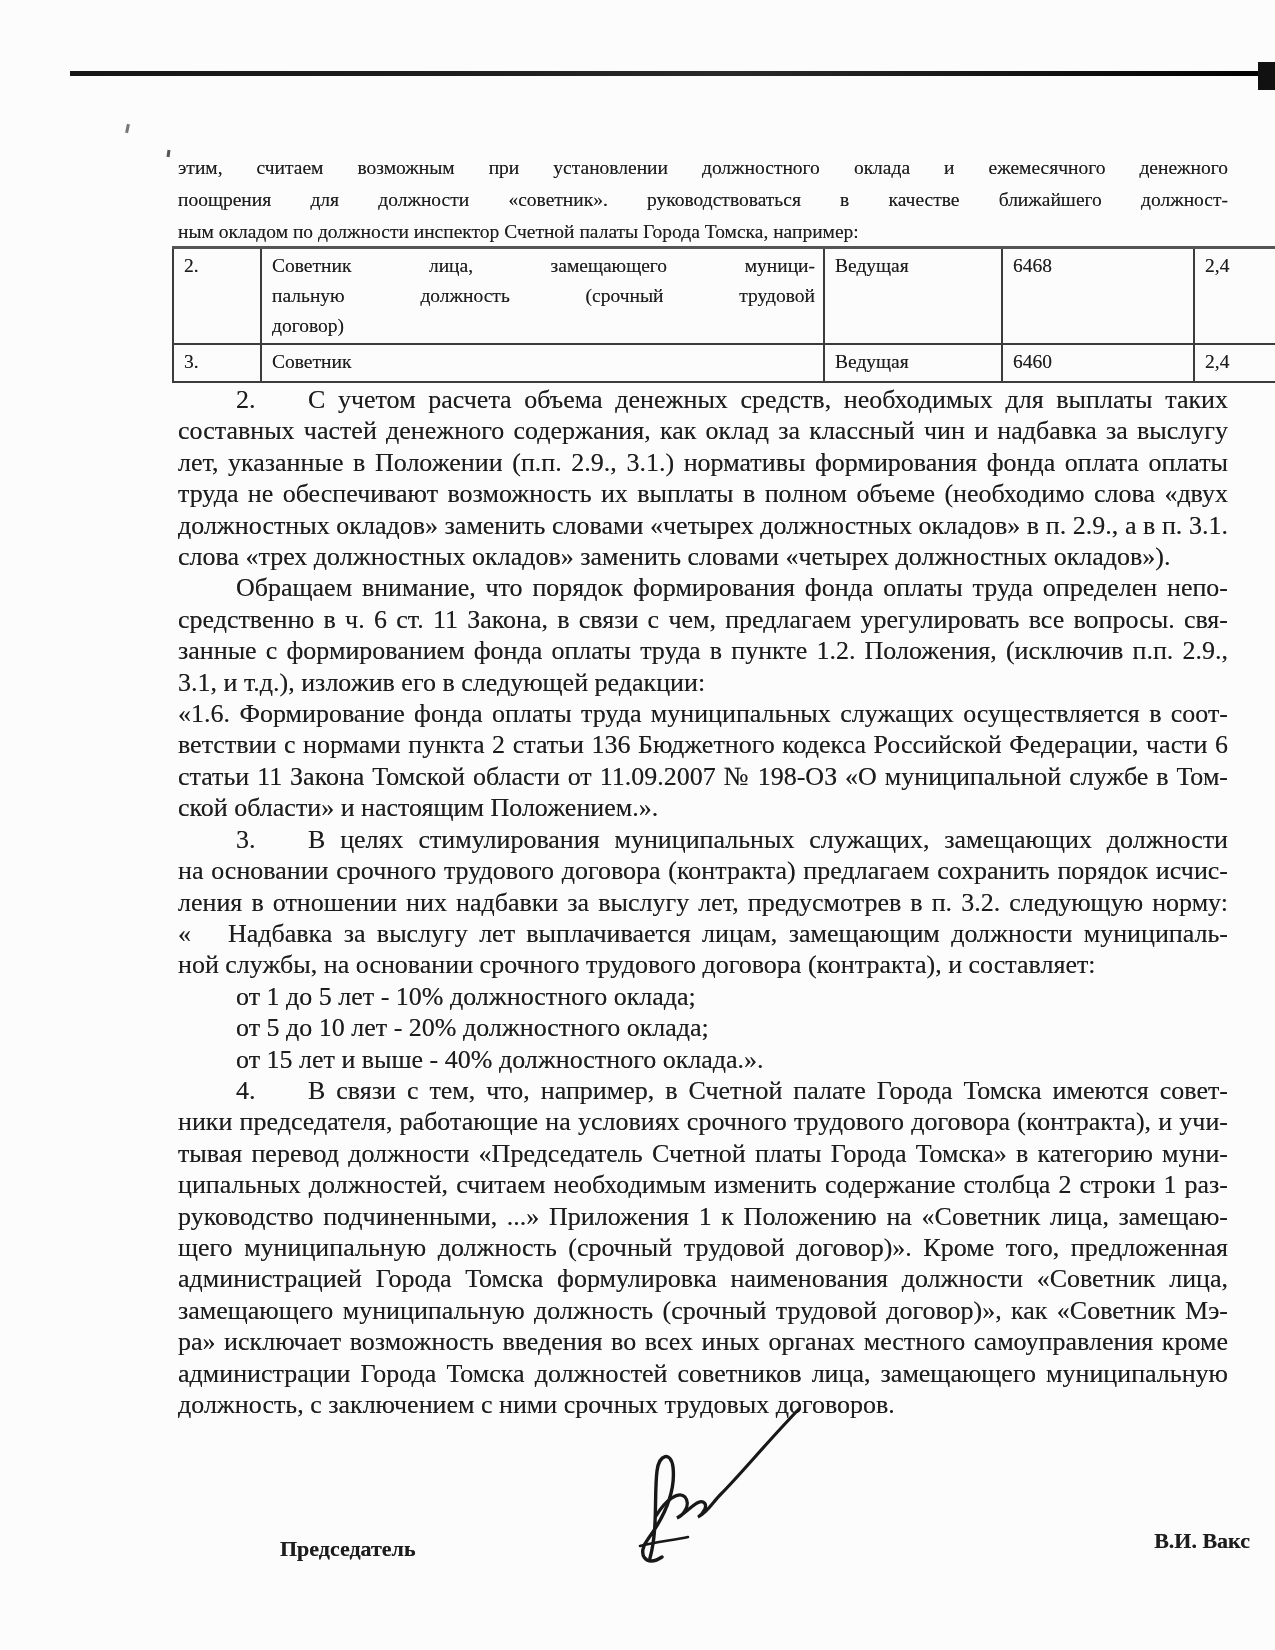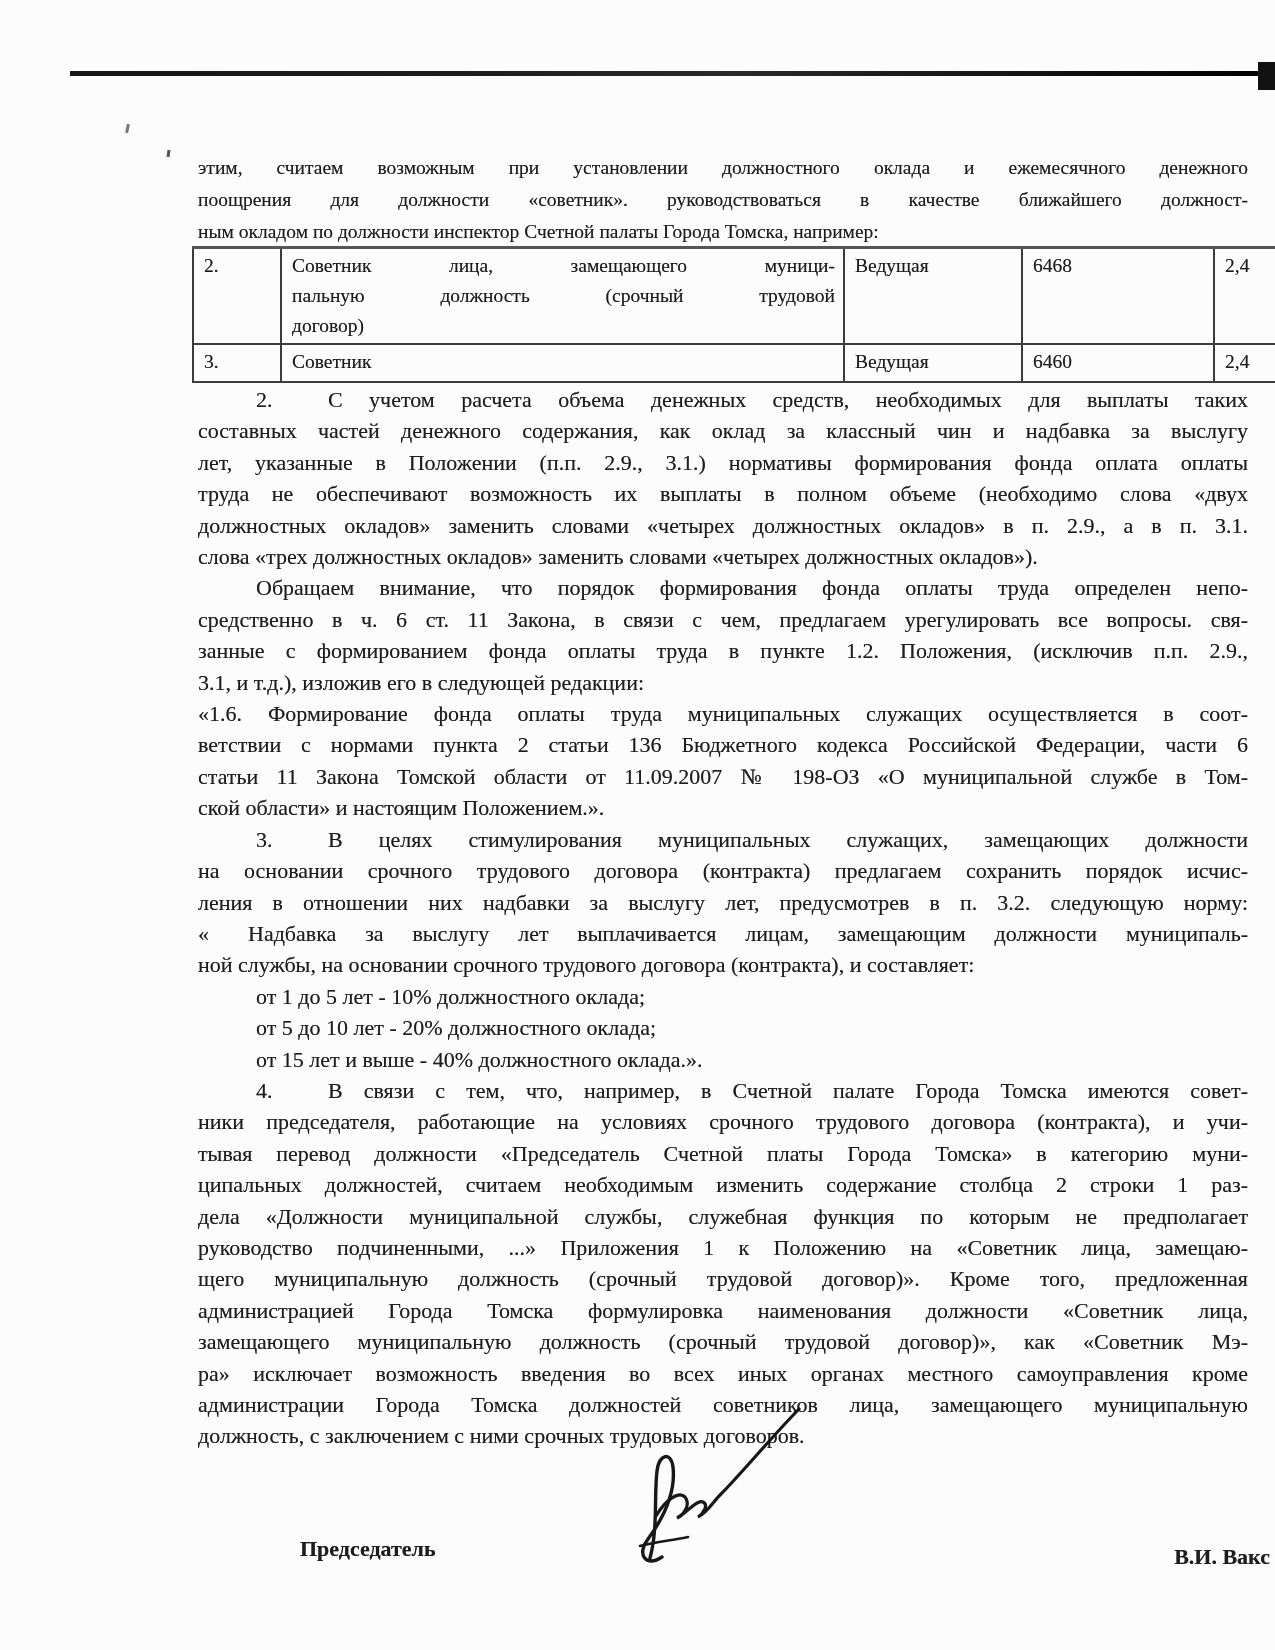--- a/index.html
+++ b/index.html
@@ -1,29 +1,29 @@
 <!DOCTYPE html>
 <html><head>
 <meta charset="utf-8">
 <style>
   html,body{margin:0;padding:0;background:#e8e8e8;}
   .page{position:relative;width:1275px;height:1650px;background:#fcfcfc;overflow:hidden;
         font-family:"Liberation Serif","DejaVu Serif",serif;color:#1d1d1d;}
-  .scan-text{text-shadow:0 0 .6px rgba(20,20,20,.55);margin-left:20px;}
+  .scan-text{text-shadow:0 0 .6px rgba(20,20,20,.55);}
 
   
   .top-line{position:absolute;left:70px;top:71px;width:1205px;height:5px;
             background:linear-gradient(90deg,#161616 0%,#1f1f1f 35%,#2a2a2a 55%,#151515 78%,#000 100%);}
   .edge-blob{position:absolute;left:1258px;top:62px;width:17px;height:28px;background:#111;}
   .mark-a{position:absolute;left:126px;top:124px;width:3px;height:9px;background:#777;transform:rotate(12deg);}
   .mark-b{position:absolute;left:167px;top:150px;width:3px;height:7px;background:#555;transform:rotate(8deg);}
 
   
   .intro{position:absolute;left:178px;top:152px;width:1050px;font-size:19.5px;}
-  .body-text{position:absolute;left:178px;top:384px;width:1050px;font-size:22px;}
+  .body-text{position:absolute;left:178px;top:384px;width:1050px;font-size:26px;}
   .line{line-height:31.4px;white-space:normal;}
   .intro .line{line-height:32px;}
   .just{text-align:justify;text-align-last:justify;}
   .marker{display:inline-block;}
   .m-num{width:72px;}
   .m-q{width:50px;}
   .pfirst{padding-left:58px;}
   .sub{padding-left:58px;}
 
   
@@ -37,21 +37,21 @@
   .salary-table td:nth-child(4){width:172px;}
   .salary-table td:nth-child(5){width:145px;}
   .salary-table tr:first-child{height:92px;}
   .salary-table tr:last-child{height:38px;}
   .cellline{line-height:30px;}
   .celljust{text-align:justify;text-align-last:justify;}
 
   
   .signature{position:absolute;left:178px;top:1528px;width:1072px;font-size:22px;font-weight:bold;}
   .sig-title{position:absolute;left:102px;top:8px;}
-  .sig-name{position:absolute;right:0;top:16px;}
+  .sig-name{position:absolute;right:0;top:0;}
   .autograph{position:absolute;left:600px;top:1396px;}
 </style>
 </head>
 <body>
 
 <div class="page">
 
   <div class="top-line"></div>
   <div class="edge-blob"></div>
   <div class="mark-a"></div>
@@ -121,21 +121,20 @@
       <div>
         <div class="line sub">от 1 до 5 лет - 10% должностного оклада;</div>
         <div class="line sub">от 5 до 10 лет - 20% должностного оклада;</div>
         <div class="line sub">от 15 лет и выше - 40% должностного оклада.».</div>
       </div>
       <div>
         <div class="line just pfirst"><span class="marker m-num">4.</span>В связи с тем, что, например, в Счетной палате Города Томска имеются совет-</div>
         <div class="line just">ники председателя, работающие на условиях срочного трудового договора (контракта), и учи-</div>
         <div class="line just">тывая перевод должности «Председатель Счетной платы Города Томска» в категорию муни-</div>
         <div class="line just">ципальных должностей, считаем необходимым изменить содержание столбца 2 строки 1 раз-</div>
-        <div class="line just">дела «Должности муниципальной службы, служебная функция по которым не предполагает</div>
         <div class="line just">руководство подчиненными, ...» Приложения 1 к Положению на «Советник лица, замещаю-</div>
         <div class="line just">щего муниципальную должность (срочный трудовой договор)». Кроме того, предложенная</div>
         <div class="line just">администрацией Города Томска формулировка наименования должности «Советник лица,</div>
         <div class="line just">замещающего муниципальную должность (срочный трудовой  договор)», как «Советник Мэ-</div>
         <div class="line just">ра» исключает возможность введения во всех иных органах местного самоуправления кроме</div>
         <div class="line just">администрации Города Томска должностей советников лица, замещающего муниципальную</div>
         <div class="line">должность, с  заключением с ними срочных трудовых договоров.</div>
       </div>
     </div>
 

